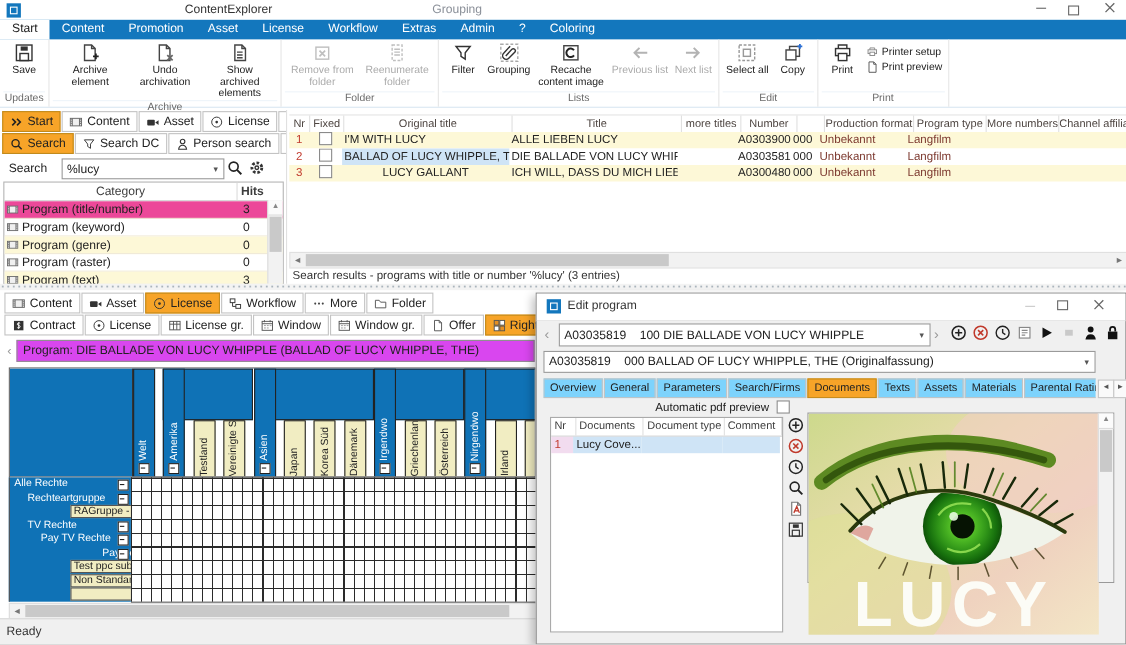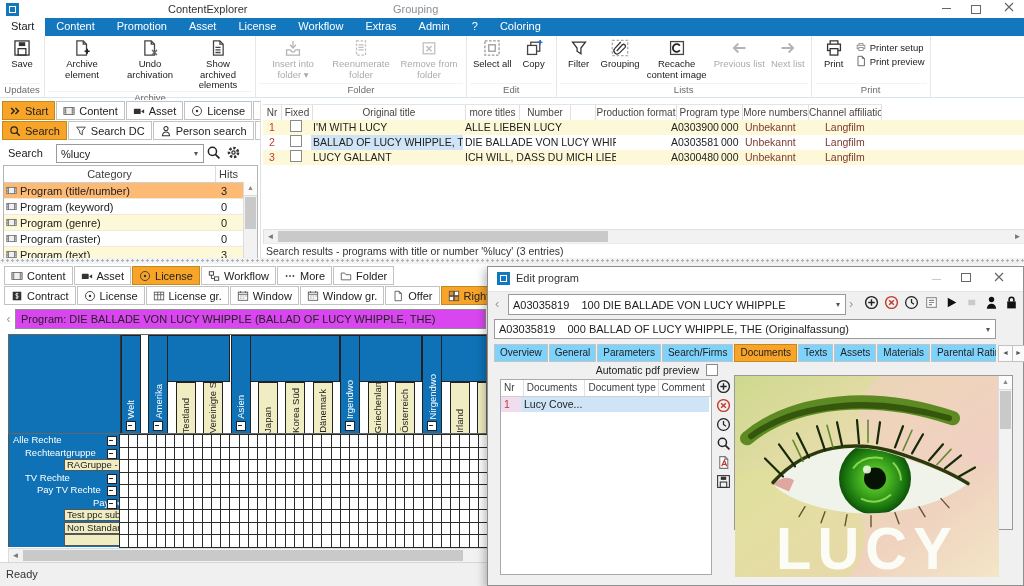--- a/index.html
+++ b/index.html
@@ -43,25 +43,25 @@
   #sp-searchrow{position:absolute;left:0;top:42px;width:258px;height:24px;}
   #sp-label{position:absolute;left:8px;top:5px;color:#222;}
   .combo{position:absolute;background:#fff;border:1px solid #9a9a9a;display:flex;align-items:center;}
   .combo span{flex:1;padding:0 4px;white-space:pre;overflow:hidden;}
   .cmb-arr{width:14px;align-self:stretch;display:flex;align-items:center;justify-content:center;color:#555;font-size:8px;}
   #sp-combo{left:56px;top:2px;width:146px;height:17px;align-items:center;}
   #sp-mag{position:absolute;left:206px;top:3px;} #sp-gear{position:absolute;left:226px;top:3px;}
   #sp-table{position:absolute;left:3px;top:65px;width:253px;height:92px;border:1px solid #b5b5b5;overflow:hidden;background:#fff;}
   .cat-head{display:flex;height:16px;border-bottom:1px solid #cfcfcf;color:#3d3d3d;}
   .cat-head .c1{flex:1;text-align:center;border-right:1px solid #dcdcdc;line-height:16px;}
-  .cat-head .c2{width:38px;padding-left:3px;line-height:16px;}
+  .cat-head .c2{width:38px;padding-left:3px;line-height:16px;font-weight:bold;}
   .crow{display:flex;height:15px;align-items:center;border-bottom:1px solid #f0ead8;}
   .crow .lab{flex:1;padding-left:2px;display:flex;align-items:center;gap:3px;overflow:hidden;white-space:nowrap;}
   .crow .hit{width:36px;padding-left:3px;}
-  .crow.sel{background:#fdba74;} .crow.yel{background:#fdf8d7;}
+  .crow.sel{background:#ec4899;} .crow.yel{background:#fdf8d7;}
   .vscroll{position:absolute;right:0;top:16px;bottom:0;width:13px;background:#f2f2f2;border-left:1px solid #dcdcdc;}
   .sbtn{height:13px;background:#fbfbfb;border-bottom:1px solid #dcdcdc;text-align:center;font-size:7px;color:#888;line-height:12px;}
   .sthumb{position:absolute;left:1px;width:11px;background:#c9c9c9;}
   
   #resultlist{position:absolute;left:260px;top:100px;width:764px;height:158px;background:#fff;border-left:1px solid #e0e0e0;}
   .rl-head{position:absolute;left:2px;top:4px;display:flex;height:16px;border-top:1px solid #e4e4e4;border-bottom:1px solid #cfcfcf;color:#4d4440;font-size:10px;}
   .rl-head div{border-right:1px solid #e0e0e0;text-align:center;line-height:16px;overflow:hidden;white-space:nowrap;}
   .rl-row{position:absolute;left:2px;display:flex;height:15px;font-size:10.5px;align-items:center;}
   .rl-row div{overflow:hidden;white-space:nowrap;padding:0 2px;box-sizing:border-box;height:15px;line-height:15px;}
   .cb{display:inline-block;width:10px;height:10px;border:1px solid#8a8a8a;background:#fff;}
@@ -204,99 +204,91 @@
               </svg></span>
             <div class="rlab">Show archived elements</div>
           </div>
         </div>
         <div class="rgname">Archive</div>
       </div>
       <div class="rgroup">
         <div class="rgrow">
           <div class="rbtn dis">
             <span class="icn"><svg viewBox="0 0 14 14" width="18" height="18">
-                <path d="M7 1.5v5" stroke="#b3b3b3"></path>
-                <path d="M4.7 4.5L7 7l2.3-2.5" fill="none" stroke="#b3b3b3"></path>
-                <path d="M2 8.5h3l1 1.5h2l1-1.5h3v4H2z" fill="none" stroke="#b3b3b3"></path>
-              </svg></span>
-            <div class="rlab">Insert into folder ▾</div>
+                <rect x="2.5" y="3" width="9" height="8.5" fill="none" stroke="#bfbfbf"></rect>
+                <path d="M5 5.5l4 4M9 5.5l-4 4" stroke="#bfbfbf" stroke-width="1.2"></path>
+              </svg></span>
+            <div class="rlab">Remove from folder</div>
           </div>
           <div class="rbtn dis">
             <span class="icn"><svg viewBox="0 0 14 14" width="18" height="18">
                 <rect x="3.5" y="1.5" width="7" height="11" fill="none" stroke="#bfbfbf" stroke-dasharray="2 1.2"></rect>
                 <path d="M5 4.5h4M5 6.5h4M5 8.5h4" stroke="#bfbfbf"></path>
               </svg></span>
             <div class="rlab">Reenumerate folder</div>
-          </div>
-          <div class="rbtn dis">
-            <span class="icn"><svg viewBox="0 0 14 14" width="18" height="18">
-                <rect x="2.5" y="3" width="9" height="8.5" fill="none" stroke="#bfbfbf"></rect>
-                <path d="M5 5.5l4 4M9 5.5l-4 4" stroke="#bfbfbf" stroke-width="1.2"></path>
-              </svg></span>
-            <div class="rlab">Remove from folder</div>
           </div>
         </div>
         <div class="rgname">Folder</div>
       </div>
       <div class="rgroup">
         <div class="rgrow">
           <div class="rbtn">
             <span class="icn"><svg viewBox="0 0 14 14" width="18" height="18">
+                <path d="M2 2.5h10L8.5 7v4.5L5.5 9.5V7z" fill="none" stroke="#333"></path>
+              </svg></span>
+            <div class="rlab">Filter</div>
+          </div>
+          <div class="rbtn">
+            <span class="icn"><svg viewBox="0 0 14 14" width="18" height="18">
+                <rect x="1" y="1" width="12" height="12" fill="none" stroke="#aaa" stroke-dasharray="2 1.4"></rect>
+                <path d="M4.5 9.3l4.3-4.8a1.5 1.5 0 0 1 2.2 2L6.6 10.8a2.5 2.5 0 0 1-3.6-3.5l4.6-5" fill="none" stroke="#333"></path>
+              </svg></span>
+            <div class="rlab">Grouping</div>
+          </div>
+          <div class="rbtn">
+            <span class="icn"><svg viewBox="0 0 14 14" width="18" height="18">
+                <rect x="2" y="2" width="10" height="10" fill="none" stroke="#444"></rect>
+                <path d="M9.2 5.2a3 3 0 1 0 0 3.6" fill="none" stroke="#222" stroke-width="1.4"></path>
+              </svg></span>
+            <div class="rlab">Recache content image</div>
+          </div>
+          <div class="rbtn dis">
+            <span class="icn"><svg viewBox="0 0 14 14" width="18" height="18">
+                <path d="M12 7H3M6.5 3.5L3 7l3.5 3.5" fill="none" stroke="#b3b3b3" stroke-width="1.4"></path>
+              </svg></span>
+            <div class="rlab">Previous list</div>
+          </div>
+          <div class="rbtn dis">
+            <span class="icn"><svg viewBox="0 0 14 14" width="18" height="18">
+                <path d="M2 7h9M7.5 3.5L11 7l-3.5 3.5" fill="none" stroke="#b3b3b3" stroke-width="1.4"></path>
+              </svg></span>
+            <div class="rlab">Next list</div>
+          </div>
+        </div>
+        <div class="rgname">Lists</div>
+      </div>
+      <div class="rgroup">
+        <div class="rgrow">
+          <div class="rbtn">
+            <span class="icn"><svg viewBox="0 0 14 14" width="18" height="18">
                 <rect x="1.5" y="1.5" width="11" height="11" fill="none" stroke="#999" stroke-dasharray="2 1.2"></rect>
                 <rect x="4.5" y="4.5" width="5" height="5" fill="none" stroke="#999"></rect>
               </svg></span>
             <div class="rlab">Select all</div>
           </div>
           <div class="rbtn">
             <span class="icn"><svg viewBox="0 0 14 14" width="18" height="18">
                 <rect x="4.5" y="2.5" width="7" height="7" fill="#fff" stroke="#444"></rect>
                 <rect x="2" y="5" width="7" height="7" fill="#fff" stroke="#444"></rect>
                 <path d="M11.8 0.8v3.4M10.1 2.5h3.4" stroke="#2b6fd4" stroke-width="1.3"></path>
               </svg></span>
             <div class="rlab">Copy</div>
           </div>
         </div>
         <div class="rgname">Edit</div>
-      </div>
-      <div class="rgroup">
-        <div class="rgrow">
-          <div class="rbtn">
-            <span class="icn"><svg viewBox="0 0 14 14" width="18" height="18">
-                <path d="M2 2.5h10L8.5 7v4.5L5.5 9.5V7z" fill="none" stroke="#333"></path>
-              </svg></span>
-            <div class="rlab">Filter</div>
-          </div>
-          <div class="rbtn">
-            <span class="icn"><svg viewBox="0 0 14 14" width="18" height="18">
-                <rect x="1" y="1" width="12" height="12" fill="none" stroke="#aaa" stroke-dasharray="2 1.4"></rect>
-                <path d="M4.5 9.3l4.3-4.8a1.5 1.5 0 0 1 2.2 2L6.6 10.8a2.5 2.5 0 0 1-3.6-3.5l4.6-5" fill="none" stroke="#333"></path>
-              </svg></span>
-            <div class="rlab">Grouping</div>
-          </div>
-          <div class="rbtn">
-            <span class="icn"><svg viewBox="0 0 14 14" width="18" height="18">
-                <rect x="2" y="2" width="10" height="10" fill="none" stroke="#444"></rect>
-                <path d="M9.2 5.2a3 3 0 1 0 0 3.6" fill="none" stroke="#222" stroke-width="1.4"></path>
-              </svg></span>
-            <div class="rlab">Recache content image</div>
-          </div>
-          <div class="rbtn dis">
-            <span class="icn"><svg viewBox="0 0 14 14" width="18" height="18">
-                <path d="M12 7H3M6.5 3.5L3 7l3.5 3.5" fill="none" stroke="#b3b3b3" stroke-width="1.4"></path>
-              </svg></span>
-            <div class="rlab">Previous list</div>
-          </div>
-          <div class="rbtn dis">
-            <span class="icn"><svg viewBox="0 0 14 14" width="18" height="18">
-                <path d="M2 7h9M7.5 3.5L11 7l-3.5 3.5" fill="none" stroke="#b3b3b3" stroke-width="1.4"></path>
-              </svg></span>
-            <div class="rlab">Next list</div>
-          </div>
-        </div>
-        <div class="rgname">Lists</div>
       </div>
       <div class="rgroup">
         <div class="rgrow">
           <div class="rbtn">
             <span class="icn"><svg viewBox="0 0 14 14" width="18" height="18">
                 <path d="M4 4V1.5h6V4" fill="none" stroke="#333"></path>
                 <rect x="2" y="4" width="10" height="5" fill="none" stroke="#333"></rect>
                 <rect x="4" y="7.5" width="6" height="5" fill="#fff" stroke="#333"></rect>
               </svg></span>
             <div class="rlab">Print</div>
@@ -473,20 +465,21 @@
         <div class="sthumb" style="top:15px;height:32px;"></div>
       </div>
     </div>
   </div>
 
   <div id="resultlist">
     <div class="rl-head" id="rl-head">
         <div style="width: 18px;">Nr</div>
         <div style="width: 30px;">Fixed</div>
         <div style="width: 152px;">Original title</div>
+        <div style="width: 153px;">Title</div>
         <div style="width: 53px;">more titles</div>
         <div style="width: 50px;">Number</div>
         <div style="width: 24px;"></div>
         <div style="width: 80px;">Production format</div>
         <div style="width: 65px;">Program type</div>
         <div style="width: 65px;">More numbers</div>
         <div style="width: 72px;">Channel affiliation</div>
       </div>
     <div id="rl-rows">
         <div class="rl-row" style="top: 20px; background: rgb(253, 248, 215);">
@@ -511,21 +504,21 @@
           <div style="width: 50px; text-align: right;">A03035819</div>
           <div style="width: 24px;">000</div>
           <div style="width: 80px; color: rgb(125, 58, 48);">Unbekannt</div>
           <div style="width: 65px; color: rgb(125, 58, 48);">Langfilm</div>
           <div style="width: 65px;"></div>
           <div style="width: 72px;"></div>
         </div>
         <div class="rl-row" style="top: 50px; background: rgb(253, 248, 215);">
           <div style="width: 18px; text-align: center; color: rgb(194, 59, 46);">3</div>
           <div style="width: 30px; text-align: center;"><span class="cb"></span></div>
-          <div style="width: 152px;">LUCY GALLANT</div>
+          <div style="width: 152px; text-align: center;">LUCY GALLANT</div>
           <div style="width: 153px;">ICH WILL, DASS DU MICH LIEBST</div>
           <div style="width: 53px;"></div>
           <div style="width: 50px; text-align: right;">A03004802</div>
           <div style="width: 24px;">000</div>
           <div style="width: 80px; color: rgb(125, 58, 48);">Unbekannt</div>
           <div style="width: 65px; color: rgb(125, 58, 48);">Langfilm</div>
           <div style="width: 65px;"></div>
           <div style="width: 72px;"></div>
         </div>
       </div>

